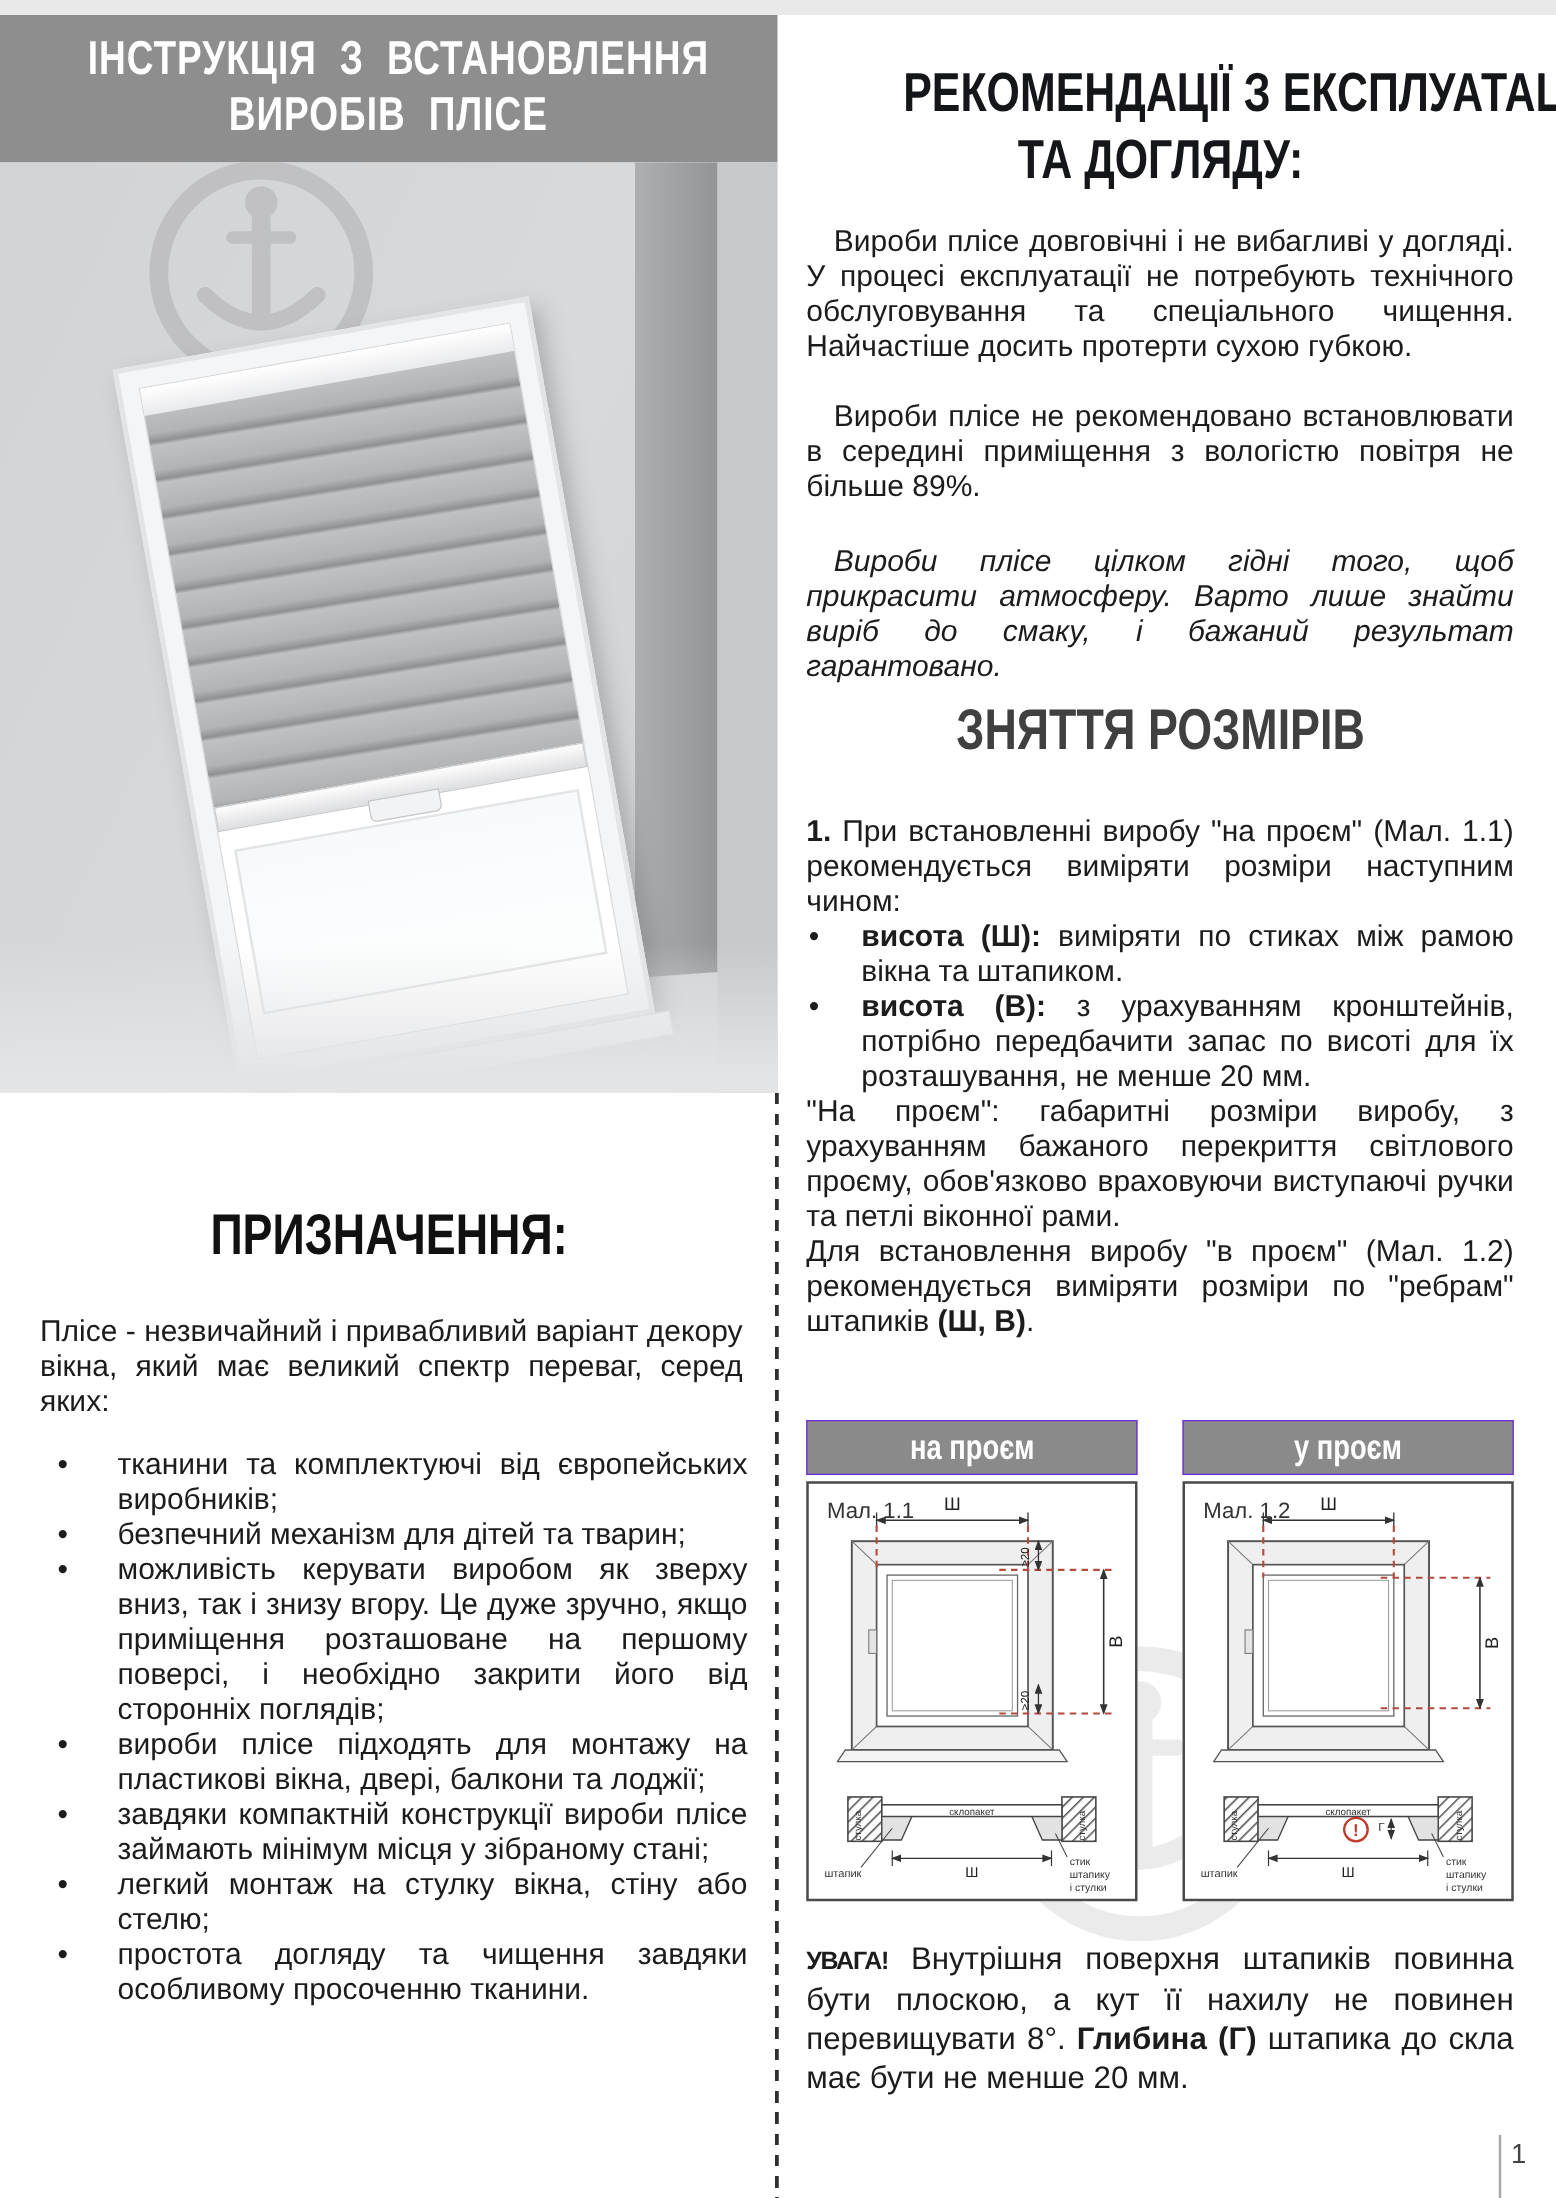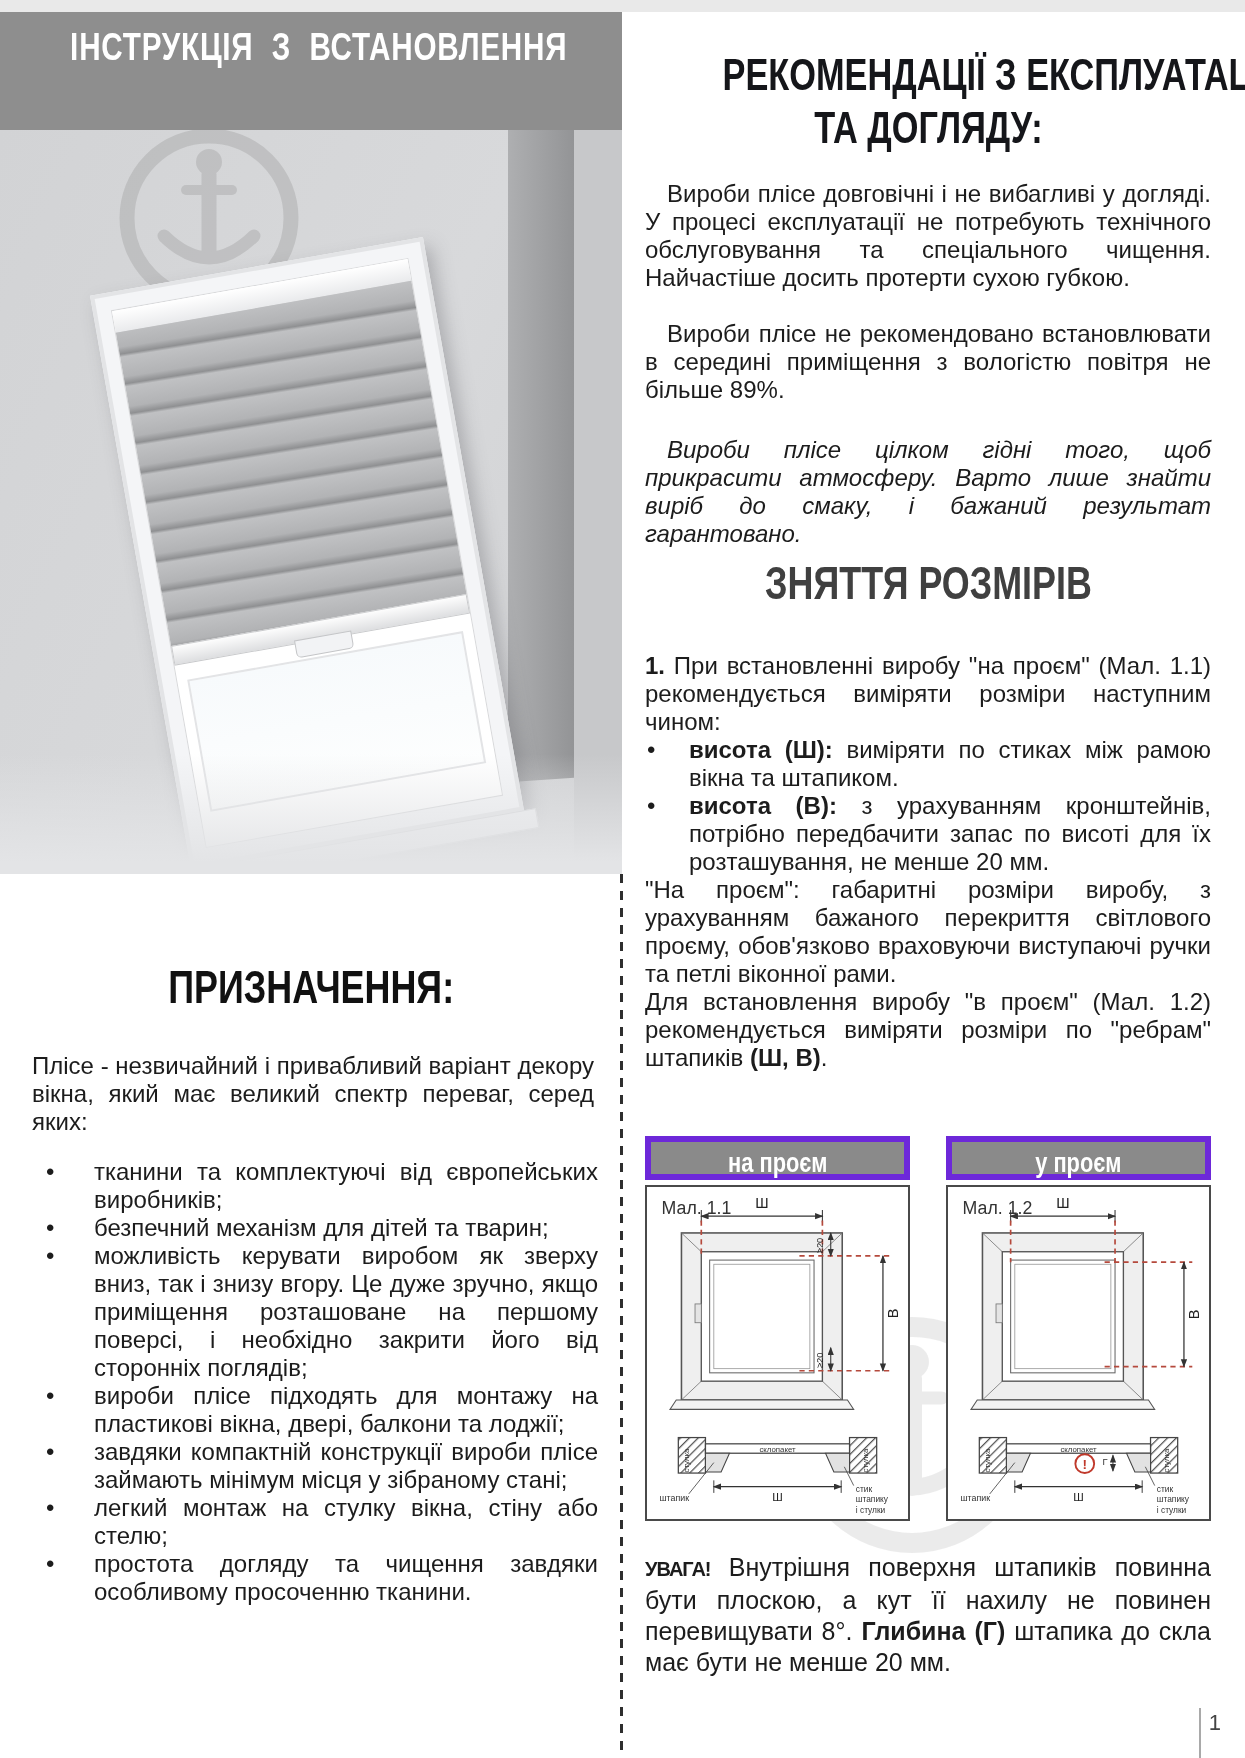--- a/index.html
+++ b/index.html
@@ -50,40 +50,41 @@
   .step1{top:640px;}
   .rlist{left:645px;top:724px;width:566px;font-size:24px;line-height:28px;}
   .rlist .li{position:relative;padding-left:44px;text-align:justify;}
   .rlist .li::before{content:"•";position:absolute;left:2px;top:0;font-size:24px;}
   .pna{top:864px;}
   .pv{top:976px;}
   .b{font-weight:700;}
   
   .diagrow{left:645px;top:1124px;width:566px;display:flex;gap:36px;z-index:2;}
   .diagcard{width:265px;}
-  .diagtab{height:44px;background:#8a8a8a;border:6px solid #6d28d9;box-sizing:border-box;
+  .diagtab{height:44px;background:#8a8a8a;border:1px solid #6d28d9;box-sizing:border-box;
            color:#fff;font-size:28px;font-weight:700;text-align:center;line-height:42px;margin-bottom:5px;}
   .diagbox{background:#ffffff;border:2px solid #4a4a4a;height:336px;box-sizing:border-box;position:relative;}
   .diagbox svg{display:block;width:100%;height:100%;}
   
   .attn{left:645px;top:1540px;width:566px;font-size:25px;line-height:31px;z-index:3;}
   .attn .lbl{font-weight:900;letter-spacing:-1px;font-size:20px;}
   
   .pagenum{right:24px;bottom:6px;display:flex;align-items:flex-start;gap:8px;}
   .pagenum .bar{width:2px;height:56px;background:#a9a9a9;}
   .pagenum .num{font-size:22px;color:#444;padding-top:2px;}
   .wmark{position:absolute;z-index:1;pointer-events:none;}
 </style>
 </head>
 <body>
 
 <div class="page">
 
   <div class="abs lheader">
     <div><span class="cond hl">ІНСТРУКЦІЯ З ВСТАНОВЛЕННЯ</span></div>
+    <div><span class="cond hl">ВИРОБІВ ПЛІСЕ</span></div>
   </div>
 
   <div class="abs photo">
     <div class="wall-band"></div>
     <div class="wall-right"></div>
     <svg class="abs wm" style="left:112px;top:-6px;" width="195" height="190" viewBox="0 0 195 190">
       <circle cx="97" cy="94" r="82" fill="none" stroke="#9a9a9a" stroke-width="15"></circle>
       <circle cx="97" cy="38" r="13" fill="#9a9a9a"></circle>
       <line x1="97" y1="50" x2="97" y2="132" stroke="#9a9a9a" stroke-width="15" stroke-linecap="round"></line>
       <line x1="74" y1="66" x2="120" y2="66" stroke="#9a9a9a" stroke-width="10" stroke-linecap="round"></line>

